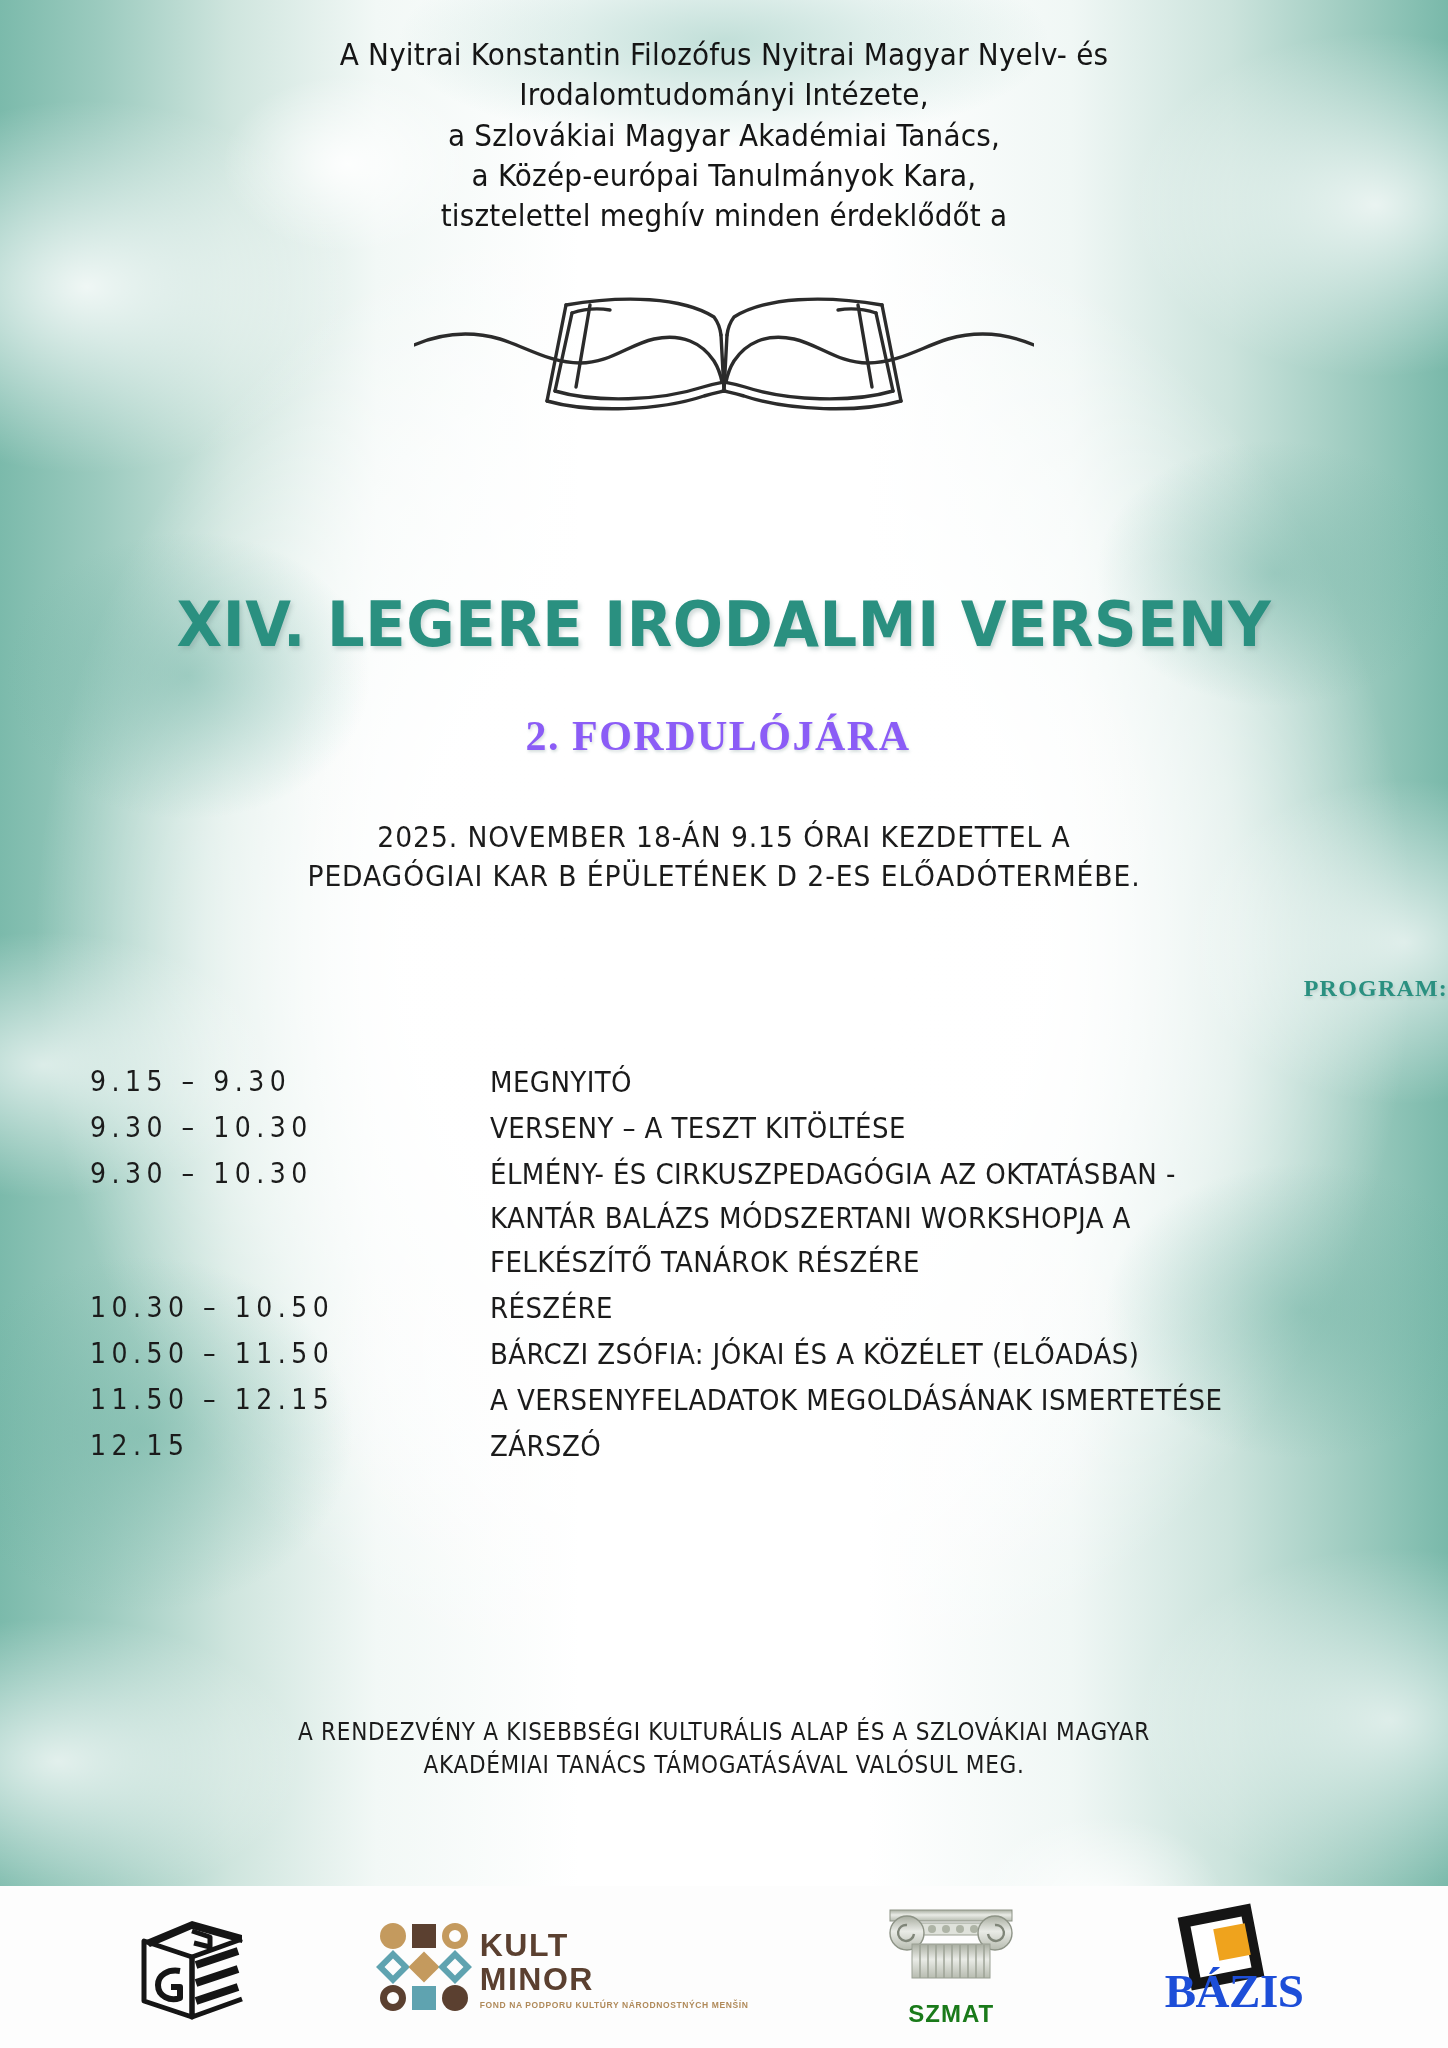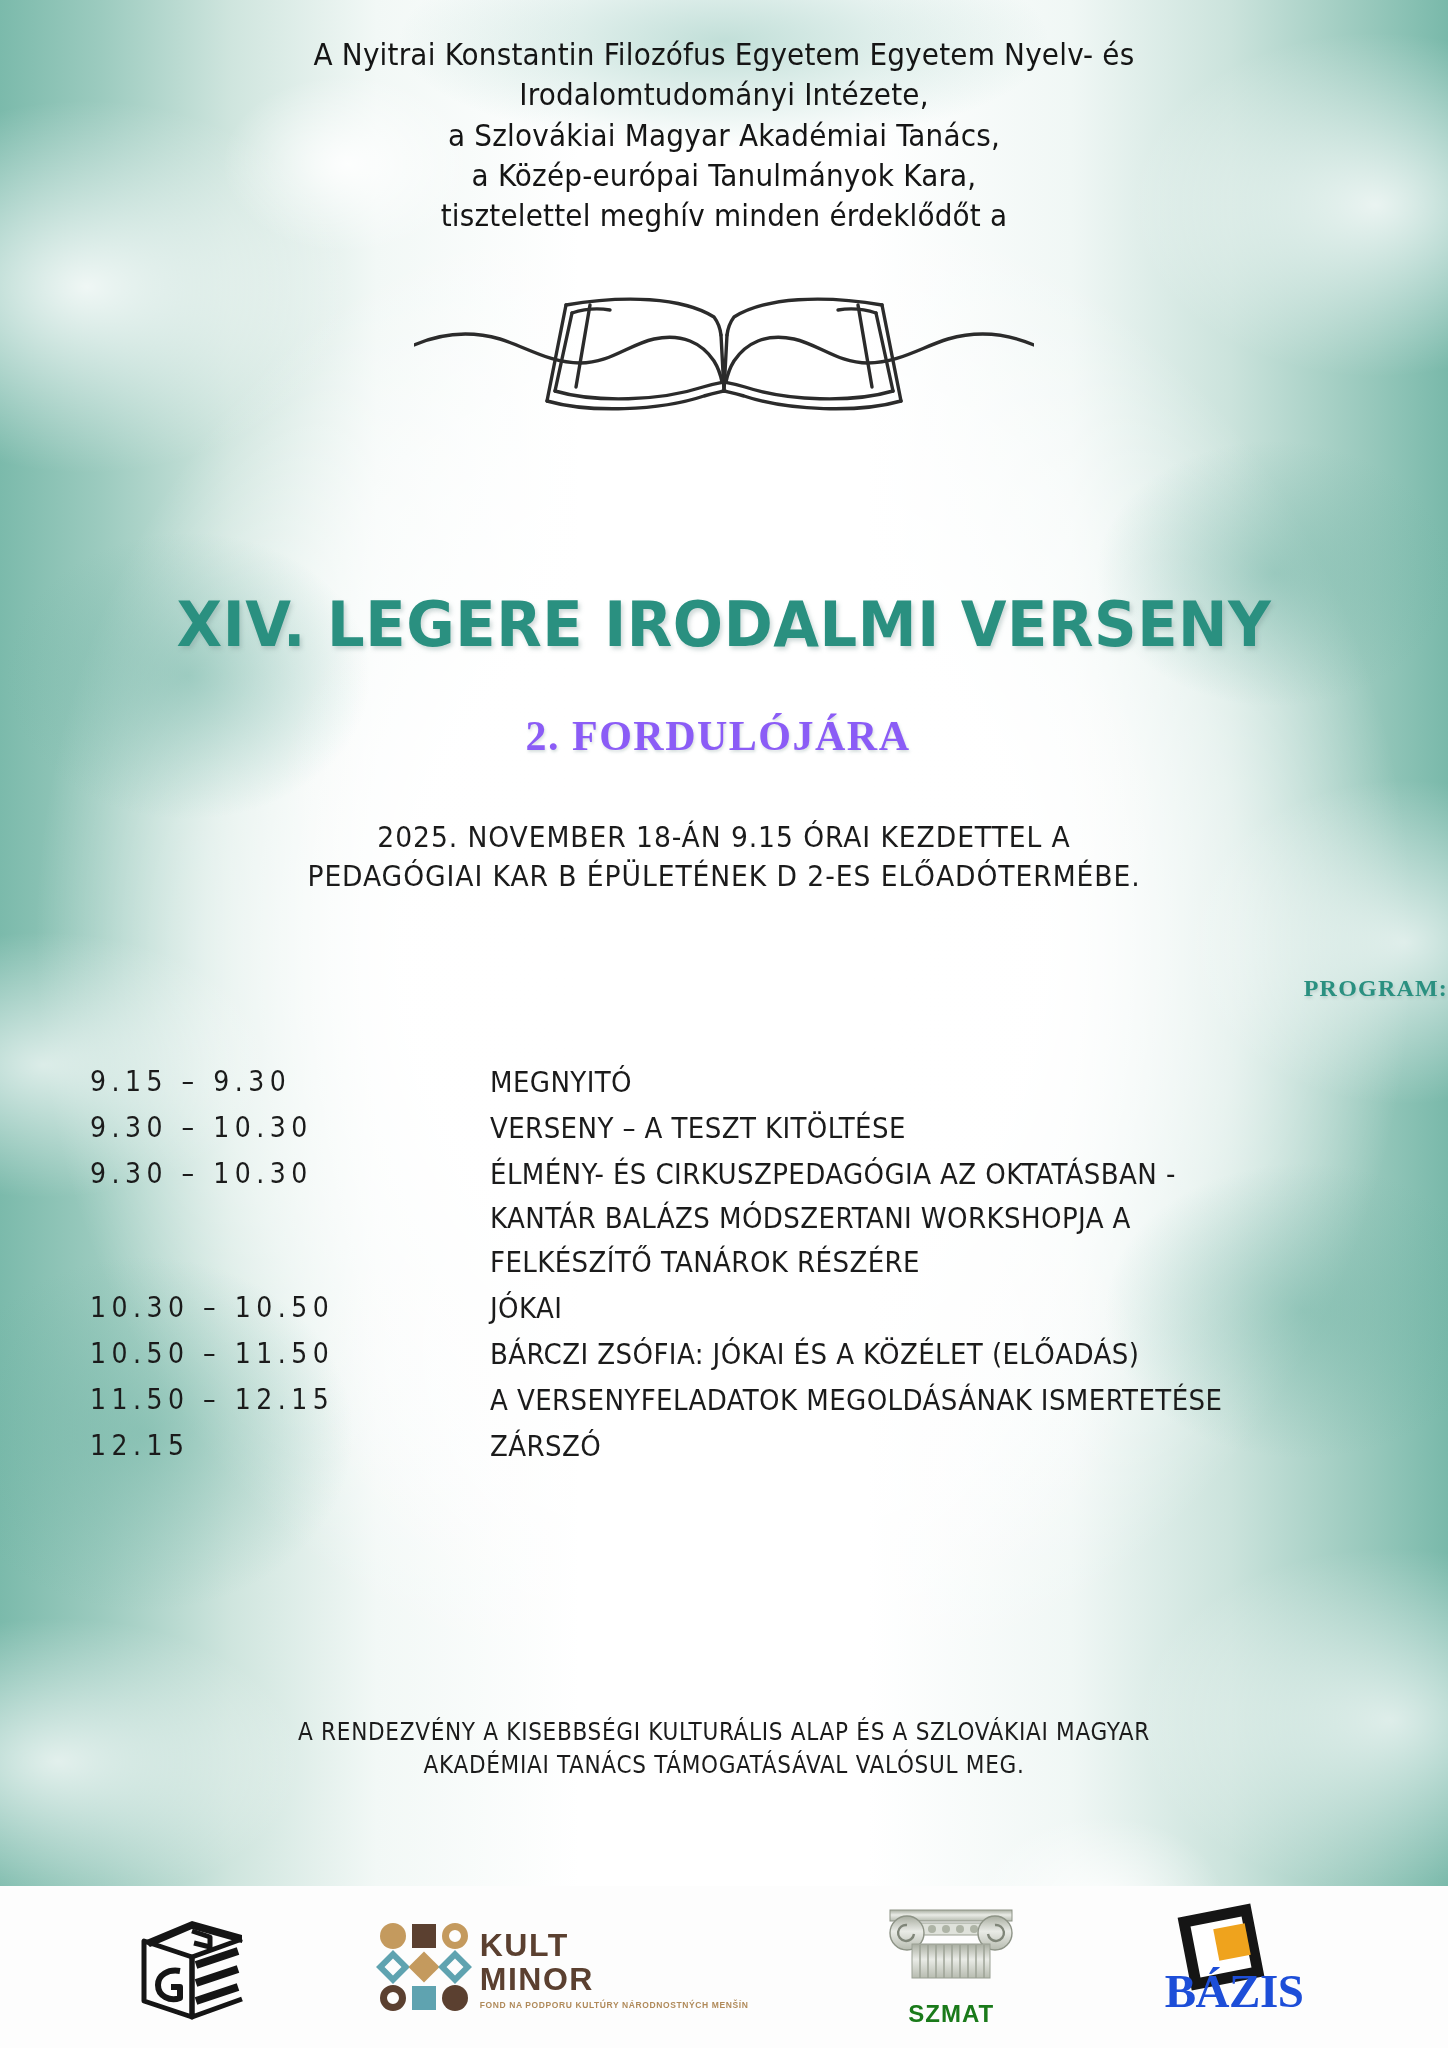--- a/index.html
+++ b/index.html
@@ -340,21 +340,21 @@
   <div class="bg-layer bg-base"></div>
   <div class="bg-layer bg-clouds-a"></div>
   <div class="bg-layer bg-clouds-b"></div>
   <div class="bg-layer bg-clouds-c"></div>
   <div class="bg-layer bg-mist"></div>
   <div class="bg-footer-white"></div>
 
   <div class="content">
 
     <div class="header-block">
-      <div class="header-line">A Nyitrai Konstantin Filozófus Egyetem Egyetem Nyelv- és</div>
+      <div class="header-line">A Nyitrai Konstantin Filozófus Nyitrai Magyar Nyelv- és</div>
       <div class="header-line">Irodalomtudományi Intézete,</div>
       <div class="header-line">a Szlovákiai Magyar Akadémiai Tanács,</div>
       <div class="header-line">a Közép-európai Tanulmányok Kara,</div>
       <div class="header-line">tisztelettel meghív minden érdeklődőt a</div>
     </div>
 
     <div class="book-wrap">
       <svg width="620" height="146" viewBox="0 0 620 146" fill="none">
         <g stroke="#2b2b2b" stroke-width="3.4" fill="none" stroke-linecap="round" stroke-linejoin="round">
 
@@ -421,21 +421,21 @@
         <div class="sched-desc">
           <span>ÉLMÉNY- ÉS CIRKUSZPEDAGÓGIA AZ OKTATÁSBAN -</span>
           <span class="cont">KANTÁR BALÁZS MÓDSZERTANI WORKSHOPJA A</span>
           <span class="cont">FELKÉSZÍTŐ TANÁROK RÉSZÉRE</span>
         </div>
       </div>
 
       <div class="sched-row">
         <div class="sched-time">10.30 – 10.50</div>
         <div class="sched-desc">
-          <span>JÓKAI</span>
+          <span>RÉSZÉRE</span>
         </div>
       </div>
 
       <div class="sched-row">
         <div class="sched-time">10.50 – 11.50</div>
         <div class="sched-desc">
           <span>BÁRCZI ZSÓFIA: JÓKAI ÉS A KÖZÉLET (ELŐADÁS)</span>
         </div>
       </div>
 

